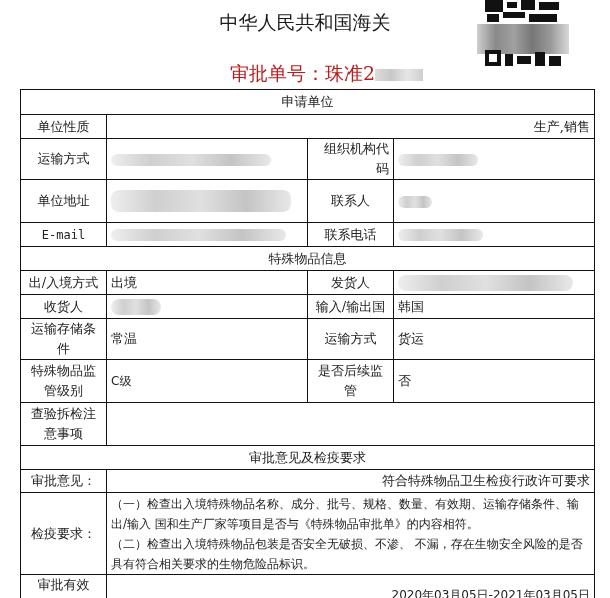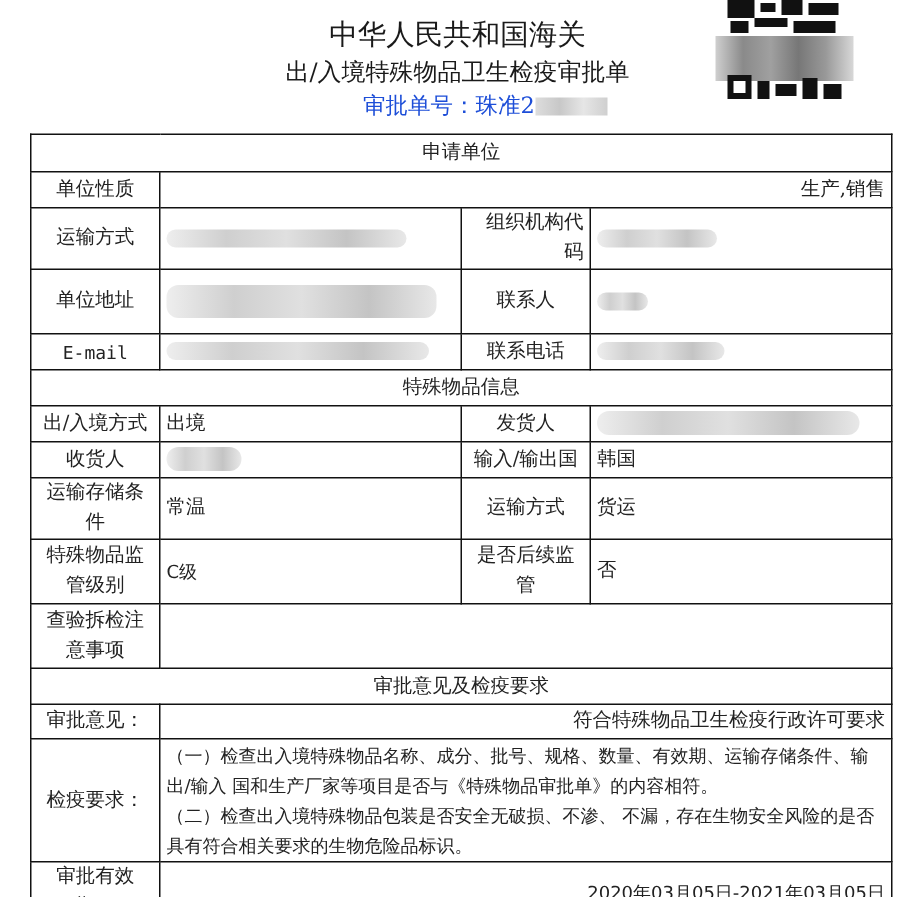--- a/index.html
+++ b/index.html
@@ -1,21 +1,21 @@
 <!DOCTYPE html>
 <html><head>
 <meta charset="utf-8">
 <style>
   html, body { margin: 0; padding: 0; background: #ffffff; }
   body { width: 610px; height: 598px; overflow: hidden; position: relative;
          font-family: "DejaVu Serif", "Liberation Serif", serif; color: #222; }
   .header { position: absolute; left: 0; top: 0; width: 610px; height: 88px; }
   .title1 { position: absolute; left: 0; width: 610px; top: 10px; text-align: center; font-size: 19px; color: #1a1a1a; }
   .title2 { position: absolute; left: 0; width: 610px; top: 38px; text-align: center; font-size: 16px; color: #1a1a1a; }
-  .title3 { position: absolute; left: 242px; top: 61px; font-size: 15px; color: #1d4ed8; }
+  .title3 { position: absolute; left: 230px; top: 61px; font-size: 19px; color: #b91c1c; }
   .redact-inline { display: inline-block; width: 48px; height: 12px; vertical-align: middle;
                    background: linear-gradient(90deg,#ddd,#c8c8c8,#e6e6e6,#cfcfcf); }
   .qr { position: absolute; left: 483px; top: 0; width: 80px; height: 72px; }
   .qr .blk { position:absolute; background:#111; }
   .qr .blur { position:absolute; left:-6px; top:24px; width:92px; height:30px;
               background: linear-gradient(90deg,#cfcfcf 0%,#8a8a8a 20%,#a0a0a0 40%,#777 60%,#999 80%,#d8d8d8 100%); }
 
   table.form { position: absolute; left: 20px; top: 89px; width: 574px; border-collapse: collapse;
                font-size: 13px; table-layout: fixed; }
   table.form td { border: 1.5px solid #111; padding: 0 4px; height: 22px; line-height: 20px; }
@@ -27,21 +27,20 @@
   .redact { display: inline-block; height: 12px; border-radius: 8px;
             background: linear-gradient(90deg,#eee,#cfcfcf,#e0e0e0,#c4c4c4,#e8e8e8); vertical-align: middle; }
   .sans { font-family: "DejaVu Sans", "Liberation Sans", sans-serif; font-size: 12px; }
   .para { line-height: 21px; padding: 2px 4px; font-size: 12px; }
 </style>
 </head>
 <body>
 
 <div class="header">
   <div class="title1">中华人民共和国海关</div>
-  <div class="title2">出/入境特殊物品卫生检疫审批单</div>
   <div class="title3">
     <span>审批单号：</span><span>珠准2</span><span class="redact-inline"></span>
   </div>
   <div class="qr">
     <div class="blk" style="left:2px;top:0;width:18px;height:12px;"></div>
     <div class="blk" style="left:24px;top:2px;width:10px;height:6px;"></div>
     <div class="blk" style="left:38px;top:0;width:14px;height:10px;"></div>
     <div class="blk" style="left:56px;top:2px;width:20px;height:8px;"></div>
     <div class="blk" style="left:4px;top:14px;width:12px;height:8px;"></div>
     <div class="blk" style="left:20px;top:12px;width:22px;height:6px;"></div>

